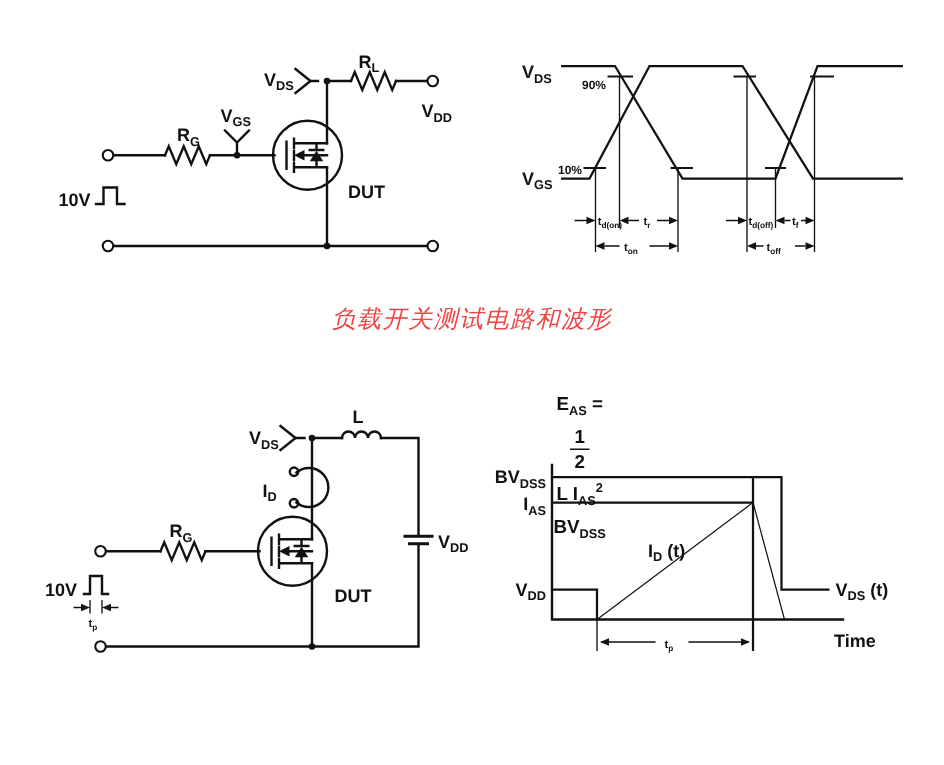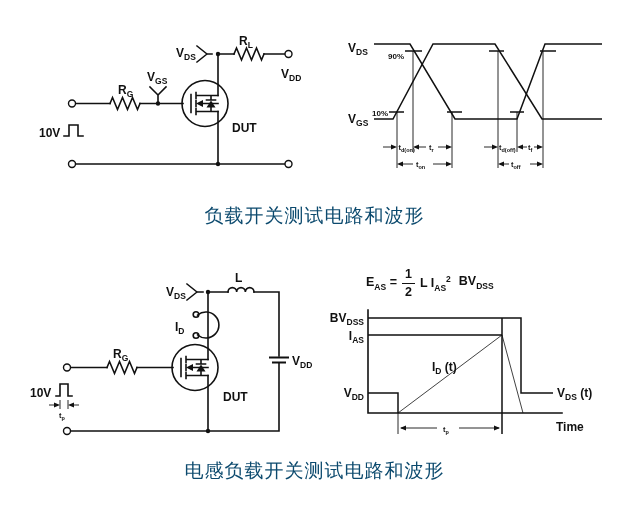--- a/index.html
+++ b/index.html
@@ -16,22 +16,22 @@
   svg .dot{fill:#111;stroke:none;}
   svg .term{stroke:#111;stroke-width:1.4;fill:#fff;}
   svg .head{fill:#111;stroke:none;}
   svg text{fill:#111;font-family:"Liberation Sans",sans-serif;}
   svg .lbl{font-size:12px;font-weight:bold;}
   svg .sub{font-size:8.5px;font-weight:bold;}
   svg .pct{font-size:8px;font-weight:bold;}
   svg .tl{font-size:7.5px;font-weight:bold;}
   svg .tls{font-size:5.5px;font-weight:bold;}
   .caption{left:0;right:0;text-align:center;font-family:"Liberation Serif","DejaVu Serif",serif;
-           font-size:19px;color:#0c4a6e;letter-spacing:1px;}
-  .formula{display:flex;align-items:center;gap:5px;font-size:12.5px;font-weight:bold;color:#111;}
+           font-size:16px;color:#ef4444;letter-spacing:1px;font-style:italic;}
+  .formula{display:flex;align-items:center;gap:5px;font-size:12.5px;font-weight:bold;color:#111;flex-direction:column;}
   .formula sub{font-size:8.5px;}
   .formula sup{font-size:8.5px;}
   .frac{display:inline-flex;flex-direction:column;align-items:center;line-height:1.15;text-align:center;}
   .frac .den{border-top:1.5px solid #111;padding:1px 3px 0 3px;}
   .frac .dden{border-top:1.6px dashed #111;padding:2px 4px 0 4px;}
   .frac .num{padding:0 3px 1px 3px;}
 </style>
 </head>
 <body>
 
@@ -165,15 +165,14 @@
     <polygon class="head" points="500,428 494,425.5 494,430.5"></polygon>
     <text class="lbl" x="364" y="322" text-anchor="end"><tspan>BV</tspan><tspan class="sub" dy="3">DSS</tspan></text>
     <text class="lbl" x="364" y="340" text-anchor="end"><tspan>I</tspan><tspan class="sub" dy="3">AS</tspan></text>
     <text class="lbl" x="364" y="397" text-anchor="end"><tspan>V</tspan><tspan class="sub" dy="3">DD</tspan></text>
     <text class="lbl" x="432" y="371"><tspan>I</tspan><tspan class="sub" dy="3">D</tspan><tspan dy="-3"> (t)</tspan></text>
     <text class="lbl" x="557" y="397"><tspan>V</tspan><tspan class="sub" dy="3">DS</tspan><tspan dy="-3"> (t)</tspan></text>
     <text class="tl" x="443" y="432"><tspan>t</tspan><tspan class="tls" dy="2">p</tspan></text>
     <text class="lbl" x="556" y="431">Time</text>
   </svg>
 
-  <div class="abs caption" style="top:458px;">电感负载开关测试电路和波形</div>
 
 </div>
 
 </body></html>

